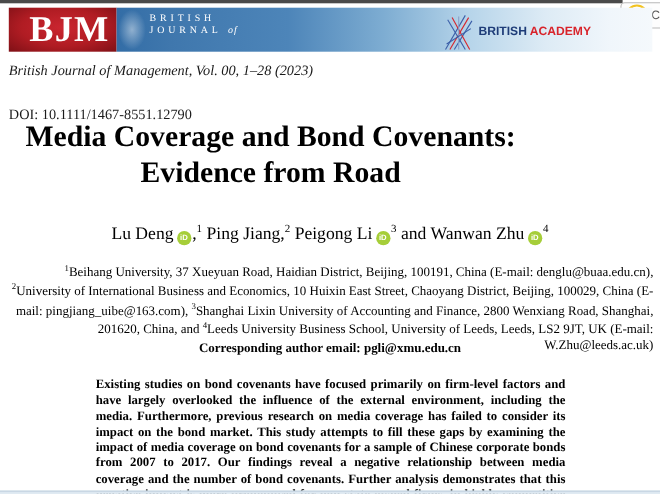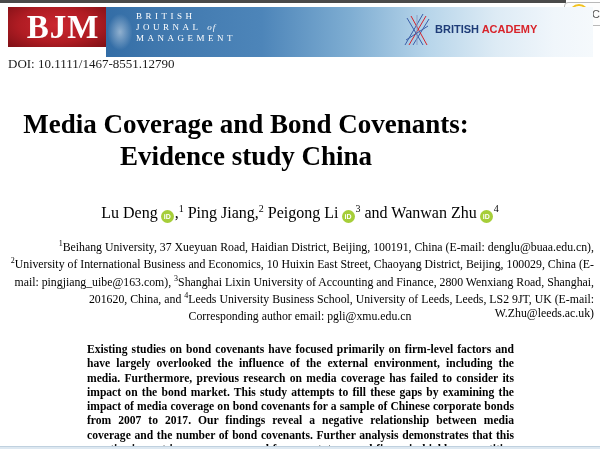--- a/index.html
+++ b/index.html
@@ -17,54 +17,54 @@
   .bookmark{width:7px;height:10px;background:#e23b2e;
       clip-path:polygon(0 0,100% 0,100% 100%,50% 68%,0 100%);}
   .browser-btn .partial-label{font-size:11px;color:#555;}
 
   
   .bjm-box{position:absolute;left:8px;top:7px;width:98px;height:40px;
       background:radial-gradient(ellipse at 50% 45%, #cb2630 0%, #b01c23 55%, #7e1016 100%);
       display:flex;align-items:center;justify-content:center;}
   .bjm-box span{color:#fff;font-size:33px;font-weight:bold;letter-spacing:1px;
       font-family:"Liberation Serif",serif;line-height:1;margin-left:12px;}
-  .banner{position:absolute;left:106px;top:7px;width:487px;height:50px;
+  .banner{position:absolute;left:106px;top:7px;width:487px;height:40px;
       background:
         radial-gradient(ellipse 18px 26px at 14px 50%, rgba(255,255,255,0.45), rgba(255,255,255,0) 70%),
         linear-gradient(to right,#336da6 0%,#3f77ad 10%,#4d85b9 32%,#7eadd2 50%,#b7d5ea 66%,#ddebf5 80%,#f0f6fb 92%,#f5f9fc 100%);}
   .banner-text{position:absolute;left:30px;top:4px;color:#ffffff;
       font-family:"Liberation Serif",serif;font-size:9px;letter-spacing:3.5px;line-height:11px;}
   .banner-text .of{font-style:italic;letter-spacing:1px;text-transform:none;font-size:9px;}
   .bam{position:absolute;left:296px;top:5px;display:flex;align-items:center;gap:5px;}
   .bam-icon{width:28px;height:34px;}
   .bam-text{font-family:"Liberation Sans",sans-serif;font-weight:bold;font-size:11px;
       line-height:12px;letter-spacing:0;}
   .bam-navy{color:#1e3c78;}
   .bam-red{color:#d8232a;}
 
   
   .citation{position:absolute;left:8px;top:56px;font-size:13px;line-height:16px;}
   .citation .jline{font-style:italic;}
-  .citation .doi{font-style:normal;}
+  .citation .doi{font-style:normal;margin-top:24px;}
 
   
   .title{position:absolute;left:0;top:108px;width:492px;text-align:center;
       font-weight:bold;font-size:27px;line-height:32px;color:#000;}
   .authors{position:absolute;left:0;top:203px;width:600px;text-align:center;
       font-size:16px;color:#000;}
   .authors sup{font-size:10px;}
   .orcid-icon{display:inline-flex;align-items:center;justify-content:center;
       width:13px;height:13px;border-radius:50%;background:#a6ce39;color:#fff;
       font-family:"Liberation Sans",sans-serif;font-size:7px;font-weight:bold;
       vertical-align:-1px;margin:0 1px 0 3px;cursor:pointer;}
   .affiliations{position:absolute;left:6px;top:237px;width:588px;text-align:right;
       font-size:11.8px;line-height:14.4px;color:#000;}
   .affiliations sup{font-size:8px;}
   .corresponding{position:absolute;left:0;top:309px;width:600px;text-align:center;
-      font-size:11.8px;color:#000;}
+      font-size:11.8px;color:#000;font-weight:bold;}
 
   
   .abstract{position:absolute;left:87px;top:343px;width:427px;
       font-weight:bold;font-size:11.6px;line-height:14.3px;text-align:justify;color:#000;}
 
   
   .bottom-bar{position:absolute;left:0;bottom:0;width:600px;height:3px;
       background:#dde8f1;border-top:1px solid #c0d1df;box-sizing:border-box;}
 </style>
 </head>
@@ -80,47 +80,47 @@
     <span class="partial-label">C</span>
   </div>
 
   <div class="bjm-box">
     <span>BJM</span>
   </div>
   <div class="banner">
     <div class="banner-text">
       <div>BRITISH</div>
       <div><span>JOURNAL</span>&nbsp;<span class="of">of</span></div>
-      <div>MANAGEMENT</div>
     </div>
     <div class="bam">
       <svg class="bam-icon" viewBox="0 0 28 34">
         <g stroke-width="1" fill="none">
           <line x1="3" y1="33" x2="21" y2="2" stroke="#3a5ea8"></line>
           <line x1="7" y1="33" x2="24" y2="4" stroke="#d8232a"></line>
           <line x1="11" y1="33" x2="27" y2="7" stroke="#3a5ea8"></line>
           <line x1="25" y1="33" x2="9" y2="4" stroke="#d8232a"></line>
           <line x1="21" y1="33" x2="5" y2="6" stroke="#3a5ea8"></line>
           <line x1="15" y1="33" x2="15" y2="3" stroke="#8aa0c8"></line>
           <line x1="4" y1="28" x2="26" y2="14" stroke="#3a5ea8"></line>
         </g>
       </svg>
       <div class="bam-text">
         <div><span class="bam-navy">BRITISH </span><span class="bam-red">ACADEMY</span></div>
       </div>
     </div>
   </div>
 
   <div class="citation">
+    <div class="jline">British Journal of Management, Vol. 00, 1–28 (2023)</div>
     <div class="doi">DOI: 10.1111/1467-8551.12790</div>
   </div>
 
   <div class="title">
     <div>Media Coverage and Bond Covenants:</div>
-    <div>Evidence study China</div>
+    <div>Evidence from Road</div>
   </div>
 
   <div class="authors">
     <span><span>Lu Deng</span><span class="orcid-icon">iD</span><span>,</span><sup>1</sup></span>
     <span><span>Ping Jiang</span><span>,</span><sup>2</sup></span>
     <span><span>Peigong Li</span><span class="orcid-icon">iD</span><sup>3</sup></span>
     <span>and</span>
     <span><span>Wanwan Zhu</span><span class="orcid-icon">iD</span><sup>4</sup></span>
   </div>
 

